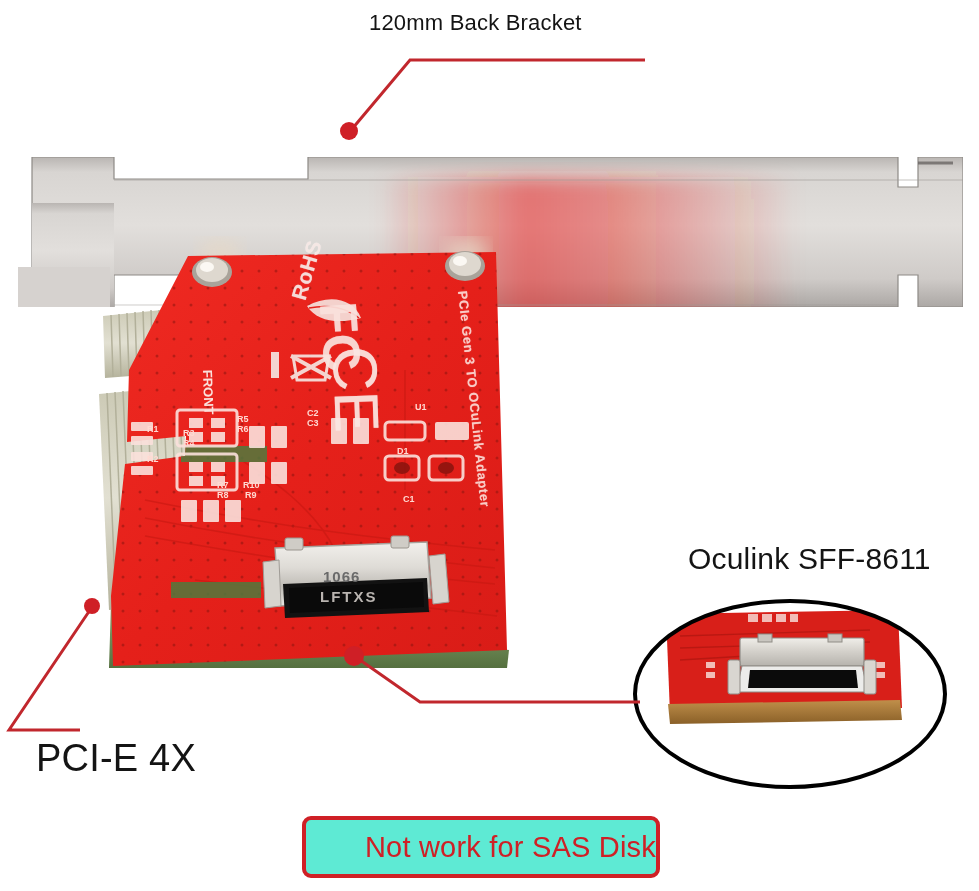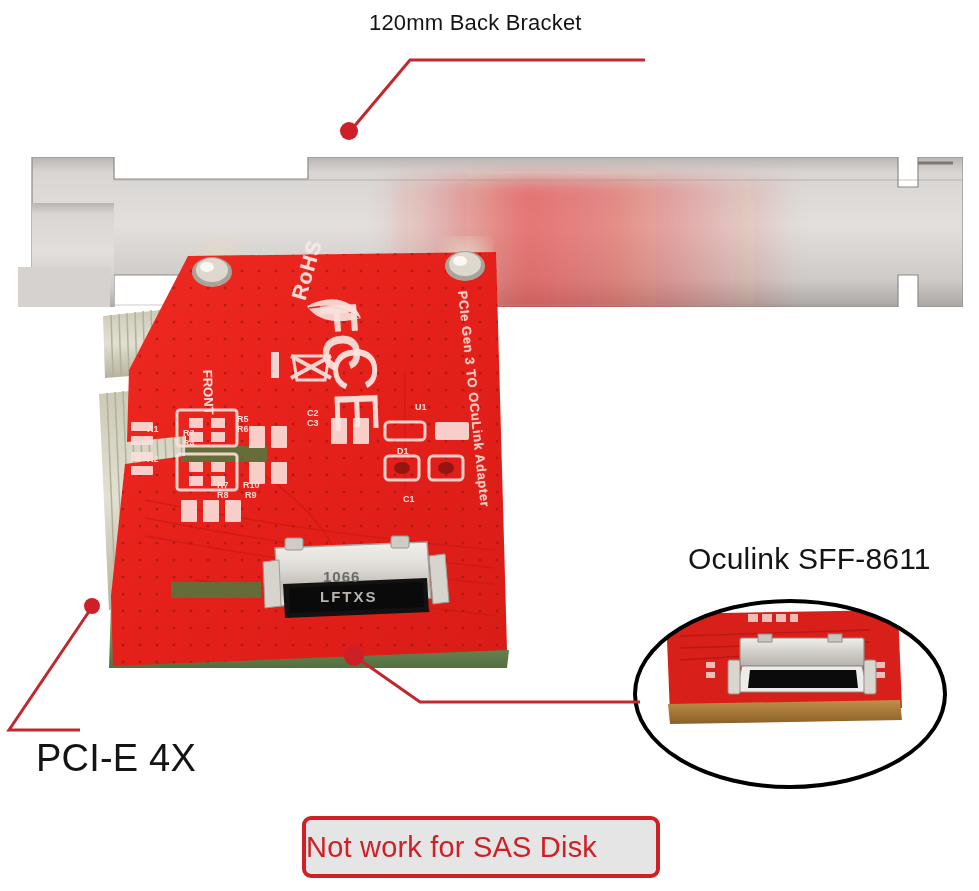--- a/index.html
+++ b/index.html
@@ -9,22 +9,22 @@
   .stage{position:absolute;inset:0;}
 
   
   .lbl{position:absolute;white-space:nowrap;font-weight:400;color:#141414;}
   #label-back-bracket{left:369px;top:2px;font-size:22px;letter-spacing:.2px;margin-top:8px;}
   #label-oculink{left:688px;top:542px;font-size:30px;letter-spacing:.2px;}
   #label-pcie{left:36px;top:737px;font-size:38px;letter-spacing:.2px;}
 
   
   #warning-box{position:absolute;left:302px;top:816px;width:350px;height:54px;
-     border:4px solid #cf2026;border-radius:9px;background:#e5e5e5;
-     display:flex;align-items:center;justify-content:flex-start;}
+     border:4px solid #cf2026;border-radius:9px;background:#5eead4;
+     display:flex;align-items:center;justify-content:flex-end;}
   #warning-box .txt{font-size:29px;color:#cf2026;letter-spacing:.2px;}
 
   
   #leaders{position:absolute;left:0;top:0;width:979px;height:891px;pointer-events:none;}
 
   
   .bracket{position:absolute;}
   #bracket-main{left:18px;top:157px;width:945px;height:150px;}
 
   

